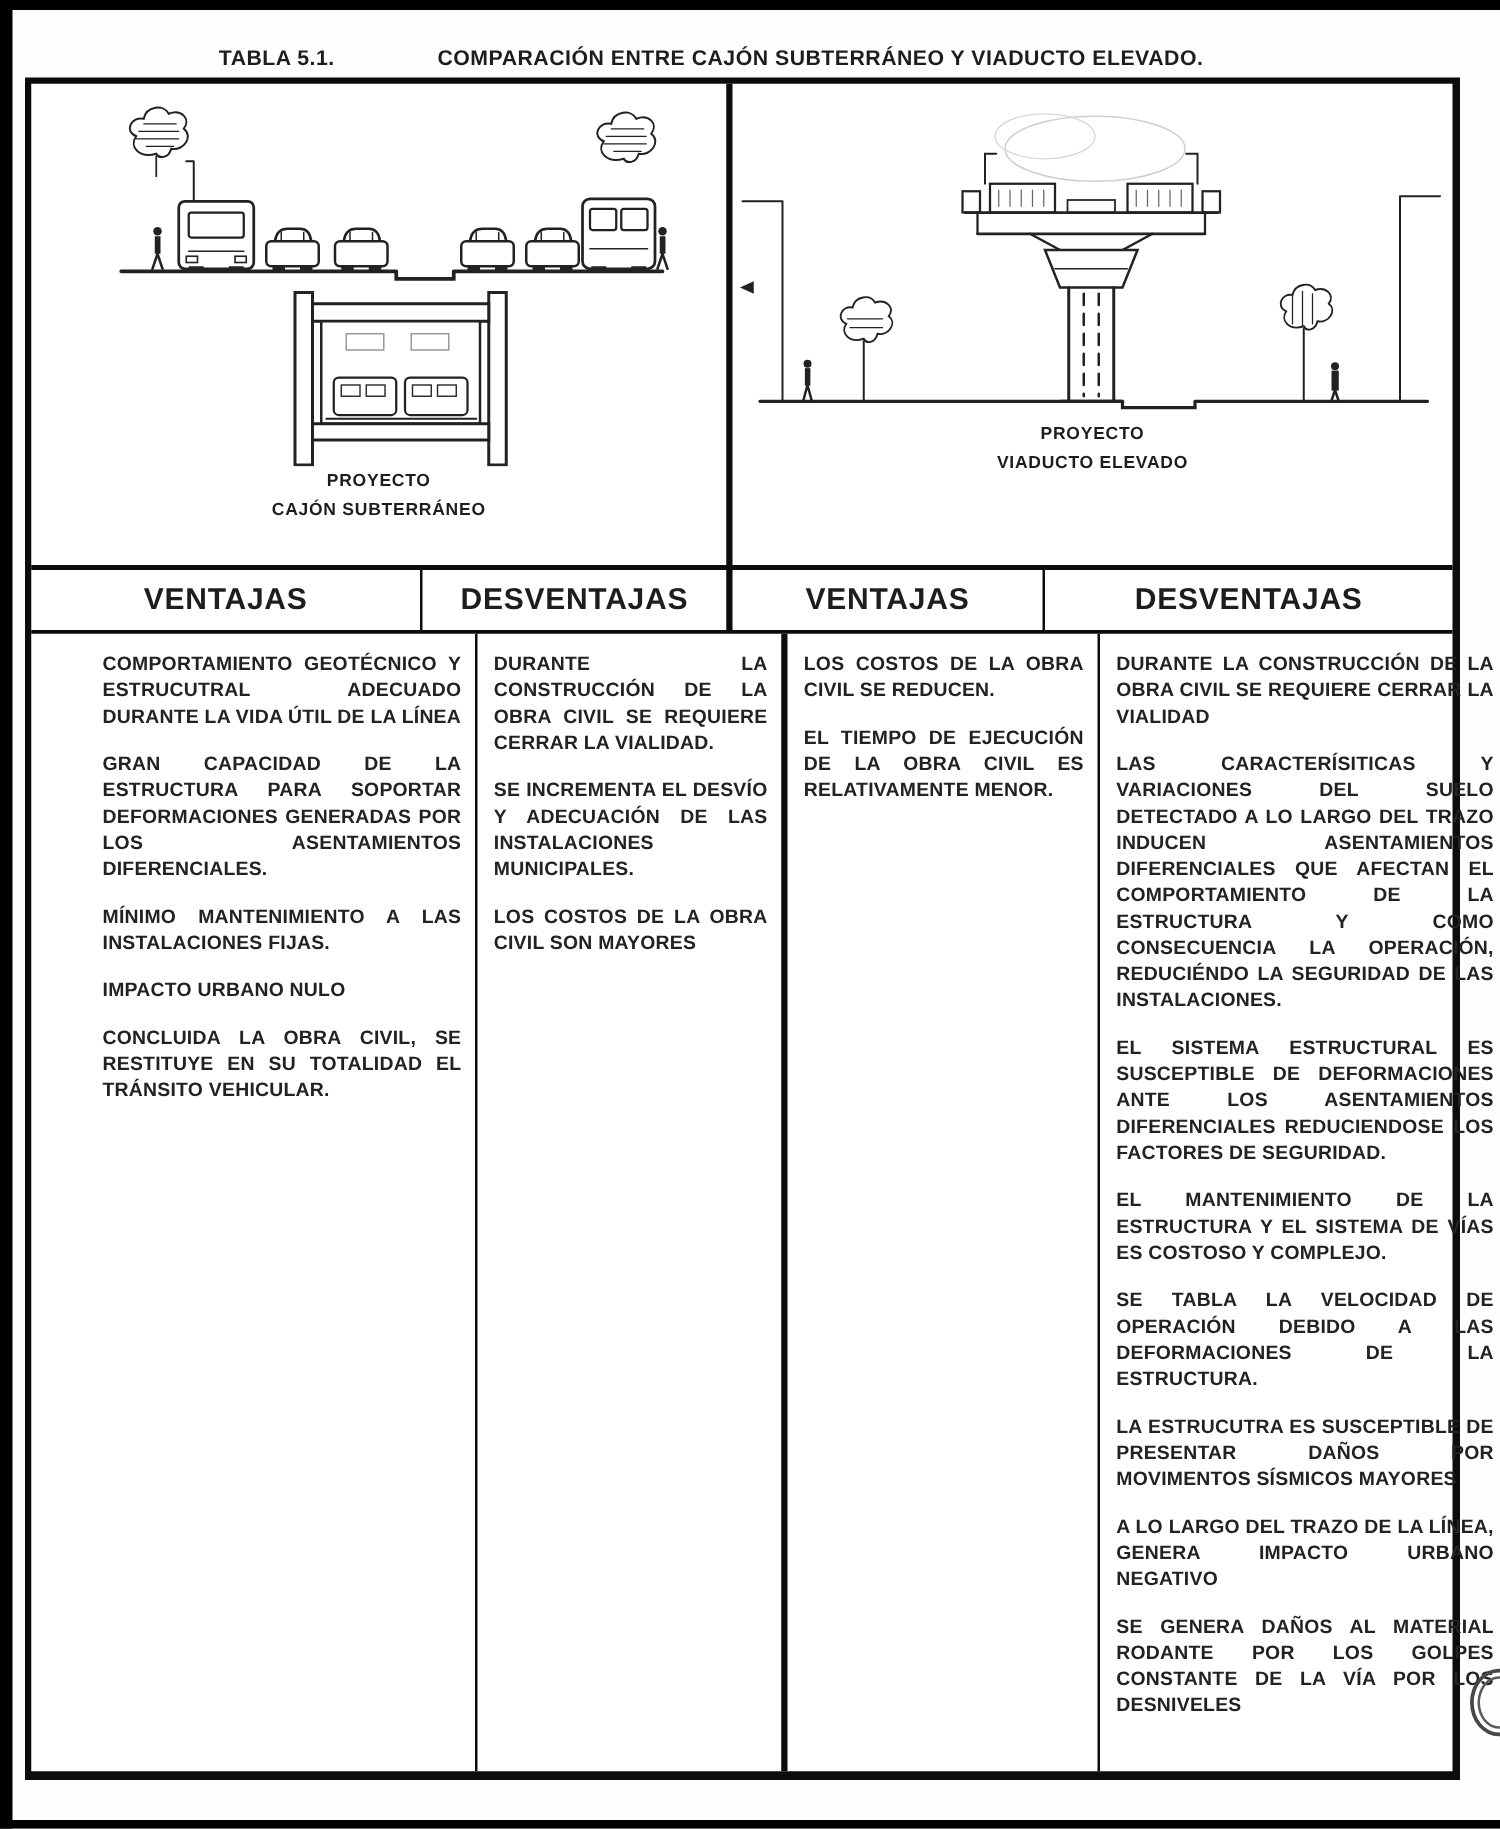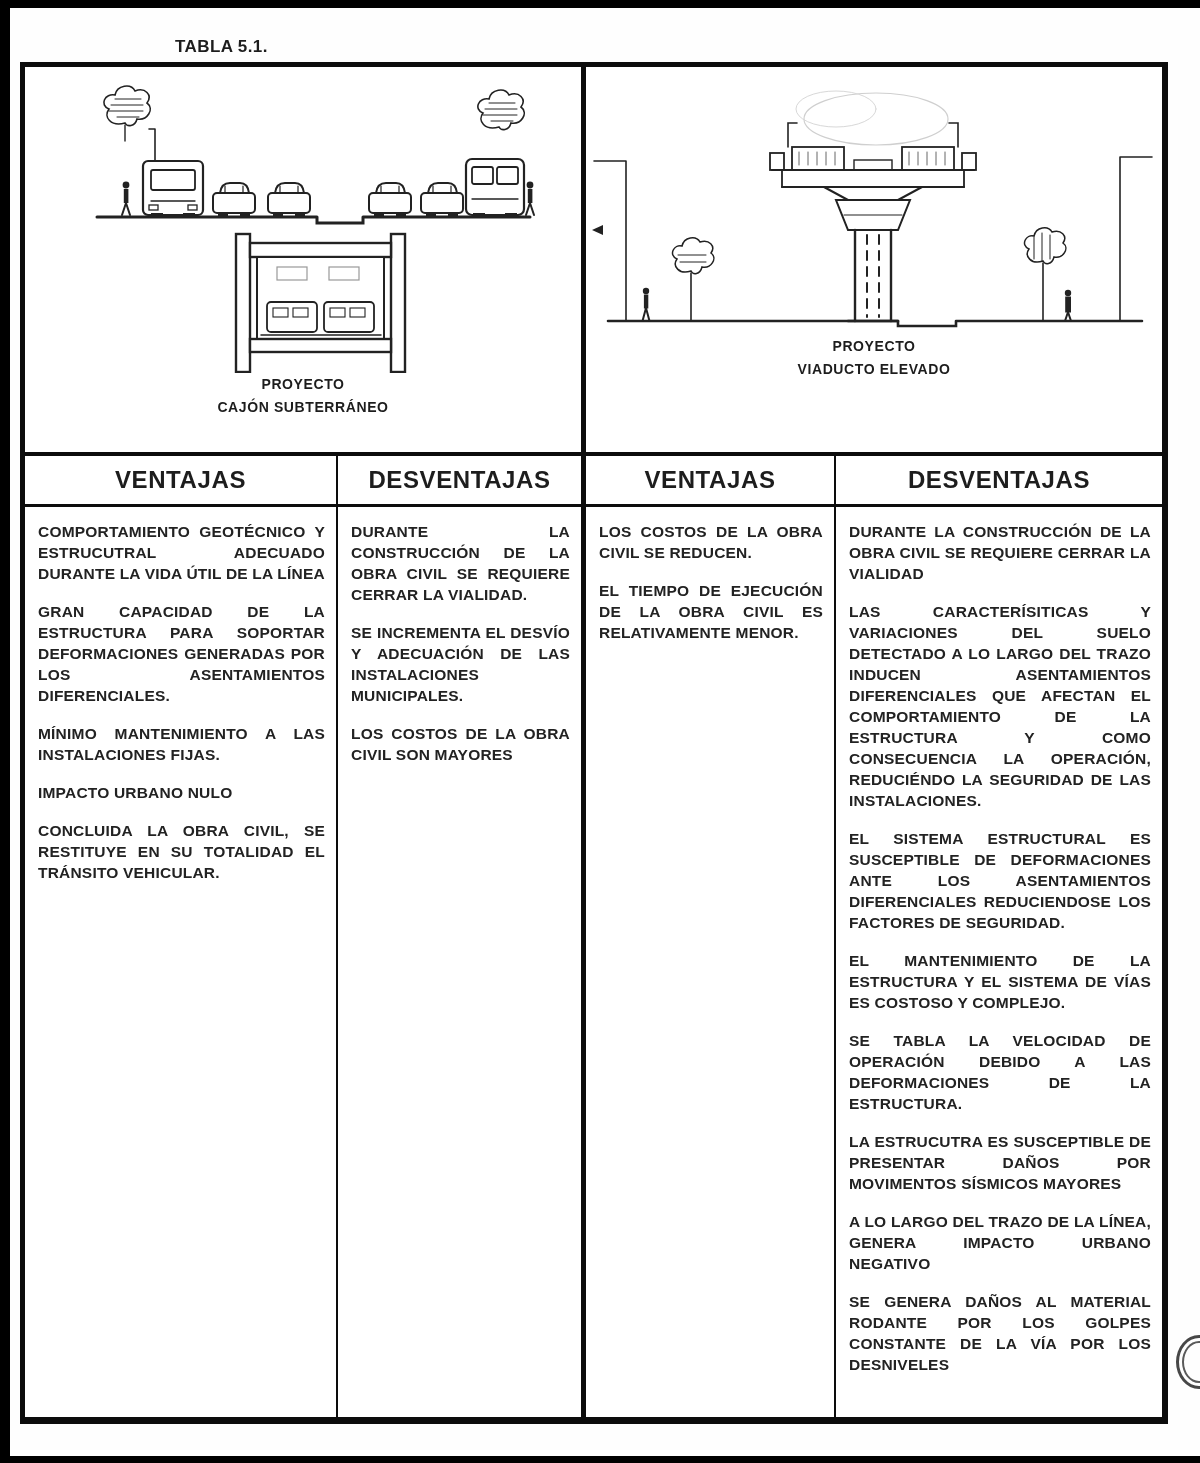--- a/index.html
+++ b/index.html
@@ -26,21 +26,21 @@
   .fig-cell{position:relative;box-sizing:border-box;overflow:hidden;}
   .fig-cell.left{border-right:5px solid #0c0c0c;}
   .fig-svg{display:block;}
   .fig-caption{position:absolute;width:100%;text-align:center;font-weight:bold;font-size:14px;line-height:23px;letter-spacing:.6px;}
   .fig-caption.left{top:306px;}
   .fig-caption.right{top:268px;}
 
   .row-headers{height:48px;display:grid;grid-template-columns:313px 248px 250px 326px;border-bottom:3px solid #0c0c0c;}
   .hdr-cell{box-sizing:border-box;display:flex;align-items:center;justify-content:center;
     font-weight:bold;font-size:24px;letter-spacing:.6px;}
-  .row-body{flex:1;display:grid;grid-template-columns:313px 248px 250px 326px;}
+  .row-body{flex:1;display:grid;grid-template-columns:313px 248px 250px 326px;padding-left:44px;}
   .body-cell{box-sizing:border-box;padding:14px 11px 10px 13px;overflow:hidden;
     font-size:15.5px;line-height:21px;font-weight:bold;text-align:justify;letter-spacing:.2px;color:#222;}
   .body-cell p{margin:0 0 17px 0;}
   .c1{border-right:2px solid #0c0c0c;}
   .c2{border-right:5px solid #0c0c0c;}
   .c3{border-right:2px solid #0c0c0c;}
 
   .stamp{
     position:absolute;left:1176px;top:1335px;width:46px;height:54px;
     border:3px solid #474747;border-radius:50%;box-sizing:border-box;
@@ -54,20 +54,21 @@
 </head>
 <body>
 
 <div class="page">
   <div class="edge edge-top"></div>
   <div class="edge edge-left"></div>
   <div class="edge edge-bottom"></div>
 
   <div class="doc-title-row">
     <span class="tbl-label">TABLA 5.1.</span>
+    <span class="tbl-title">COMPARACIÓN ENTRE CAJÓN SUBTERRÁNEO Y VIADUCTO ELEVADO.</span>
   </div>
 
   <div class="big-table">
 
     <div class="row-figures">
 
       <div class="fig-cell left">
         <svg class="fig-svg" width="556" height="306" viewBox="0 0 556 306" fill="none" stroke="#222" stroke-width="2" stroke-linecap="round">
 
           <g transform="translate(72,16)">

